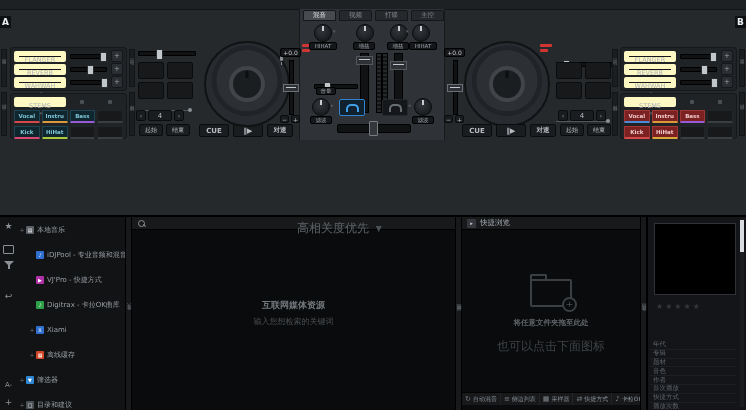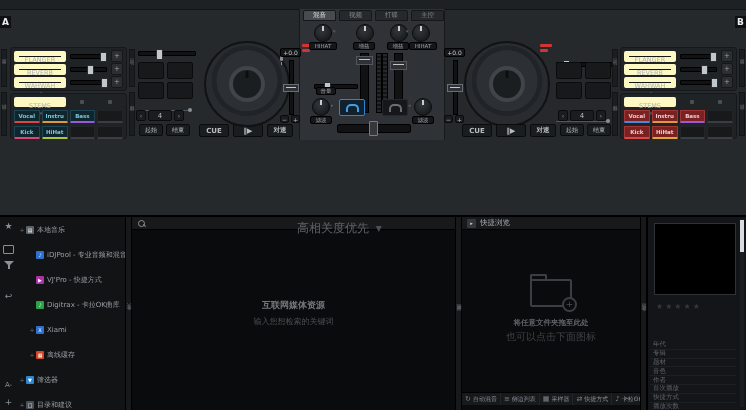--- a/index.html
+++ b/index.html
@@ -120,21 +120,21 @@
   .bigtitle{font-size:9px;color:#73787c;font-weight:bold;text-align:center;}
   .bigsub{font-size:8px;color:#4b5054;text-align:center;margin-top:4px;}
   .qheader{position:absolute;left:0;top:0;width:100%;height:13px;background:#17191b;border-bottom:1px solid #000;
            display:flex;align-items:center;gap:4px;padding-left:5px;font-size:7.5px;color:#a6abb0;box-sizing:border-box;}
   .qicon{width:9px;height:9px;background:#33373b;border-radius:1px;display:flex;align-items:center;justify-content:center;font-size:5px;color:#cdd2d6;}
   .folder{position:absolute;width:38px;height:24px;border:2px solid #3a3f44;border-radius:2px;}
   .folder:before{content:"";position:absolute;left:-2px;top:-7px;width:13px;height:5px;border:2px solid #3a3f44;border-bottom:none;border-radius:2px 2px 0 0;}
   .fplus{position:absolute;right:-7px;bottom:-7px;width:11px;height:11px;border:2px solid #3a3f44;border-radius:50%;
          background:#0a0b0c;color:#4a5056;font-size:9px;line-height:11px;text-align:center;}
   .droptitle{position:absolute;width:100%;text-align:center;font-size:7.5px;font-weight:bold;color:#5e6368;}
-  .dropsub{position:absolute;width:100%;text-align:center;font-size:10px;color:#3e4347;}
+  .dropsub{position:absolute;width:100%;text-align:center;font-size:12px;color:#3e4347;margin-top:8px;}
   .bottombar{position:absolute;left:0;top:175px;width:178px;height:13px;background:#17191b;border-top:1px solid #000;
              display:flex;align-items:center;font-size:6px;color:#8a9096;box-sizing:border-box;}
   .bbtn{display:flex;align-items:center;gap:2px;padding:0 3px;height:12px;border-right:1px solid #222528;white-space:nowrap;}
   .bicon{font-size:7px;color:#7a8086;}
   .bend{margin-left:auto;display:flex;gap:4px;padding-right:3px;color:#7a8086;font-size:7px;}
   .infopanel{left:647px;top:0;width:99px;height:193px;background:#131518;border-left:1px solid #000;}
   .art{position:absolute;left:6px;top:6px;width:80px;height:70px;background:#000;border:1px solid #2e3236;}
   .iscrollt{position:absolute;left:92px;top:2px;width:4px;height:188px;background:#1b1d20;}
   .iscrollb{position:absolute;left:92px;top:3px;width:4px;height:32px;background:#d8dce0;}
   .stars{position:absolute;left:8px;top:85px;font-size:8px;color:#34383c;letter-spacing:2px;}

